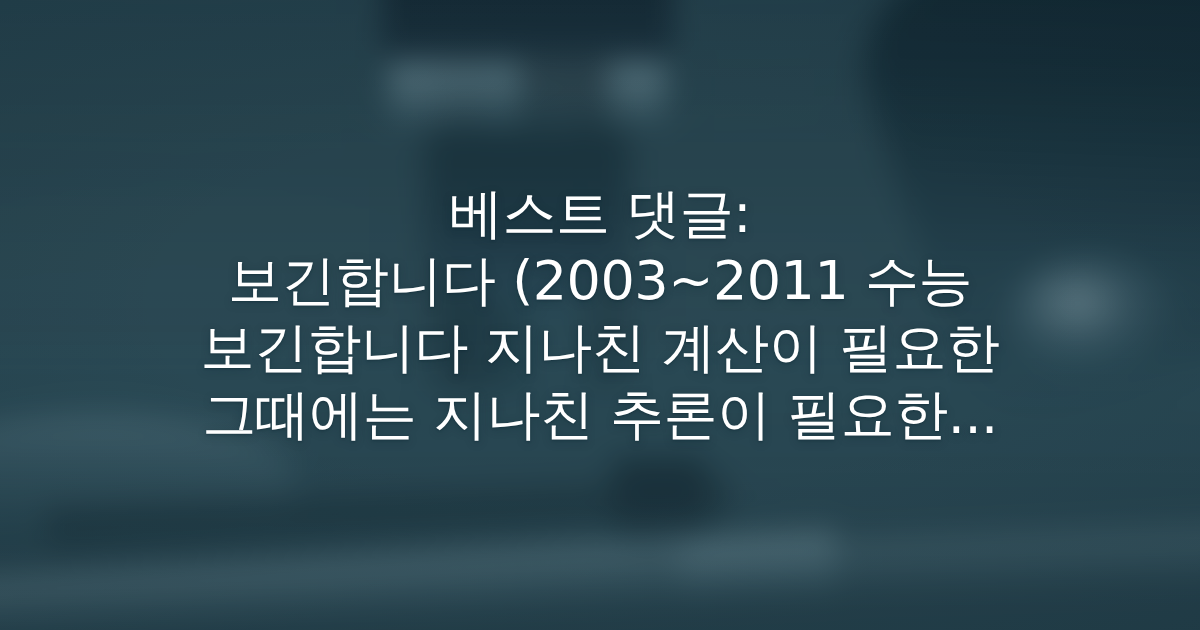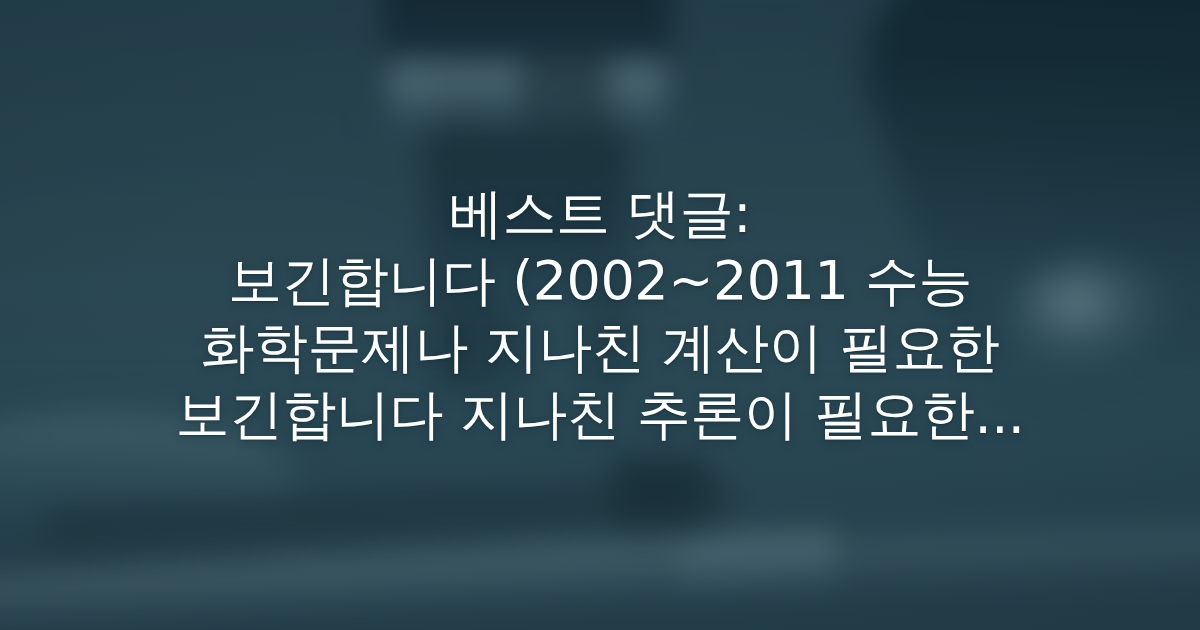--- a/index.html
+++ b/index.html
@@ -295,19 +295,19 @@
     <div class="ms-slide"></div>
     <div class="ms-floor"></div>
   </div>
 
   <div class="tint-overlay"></div>
   <div class="vignette"></div>
 
   <div class="text-layer">
     <h1 class="headline">
       <span class="ln">베스트 댓글:</span>
-      <span class="ln">보긴합니다 (2002~2011 수능</span>
-      <span class="ln">화학문제나 지나친 계산이 필요한</span>
-      <span class="ln">보긴합니다 지나친 추론이 필요한...</span>
+      <span class="ln">보긴합니다 (2003~2011 수능</span>
+      <span class="ln">보긴합니다 지나친 계산이 필요한</span>
+      <span class="ln">그때에는 지나친 추론이 필요한...</span>
     </h1>
   </div>
 
 </div>
 
 </body></html>

